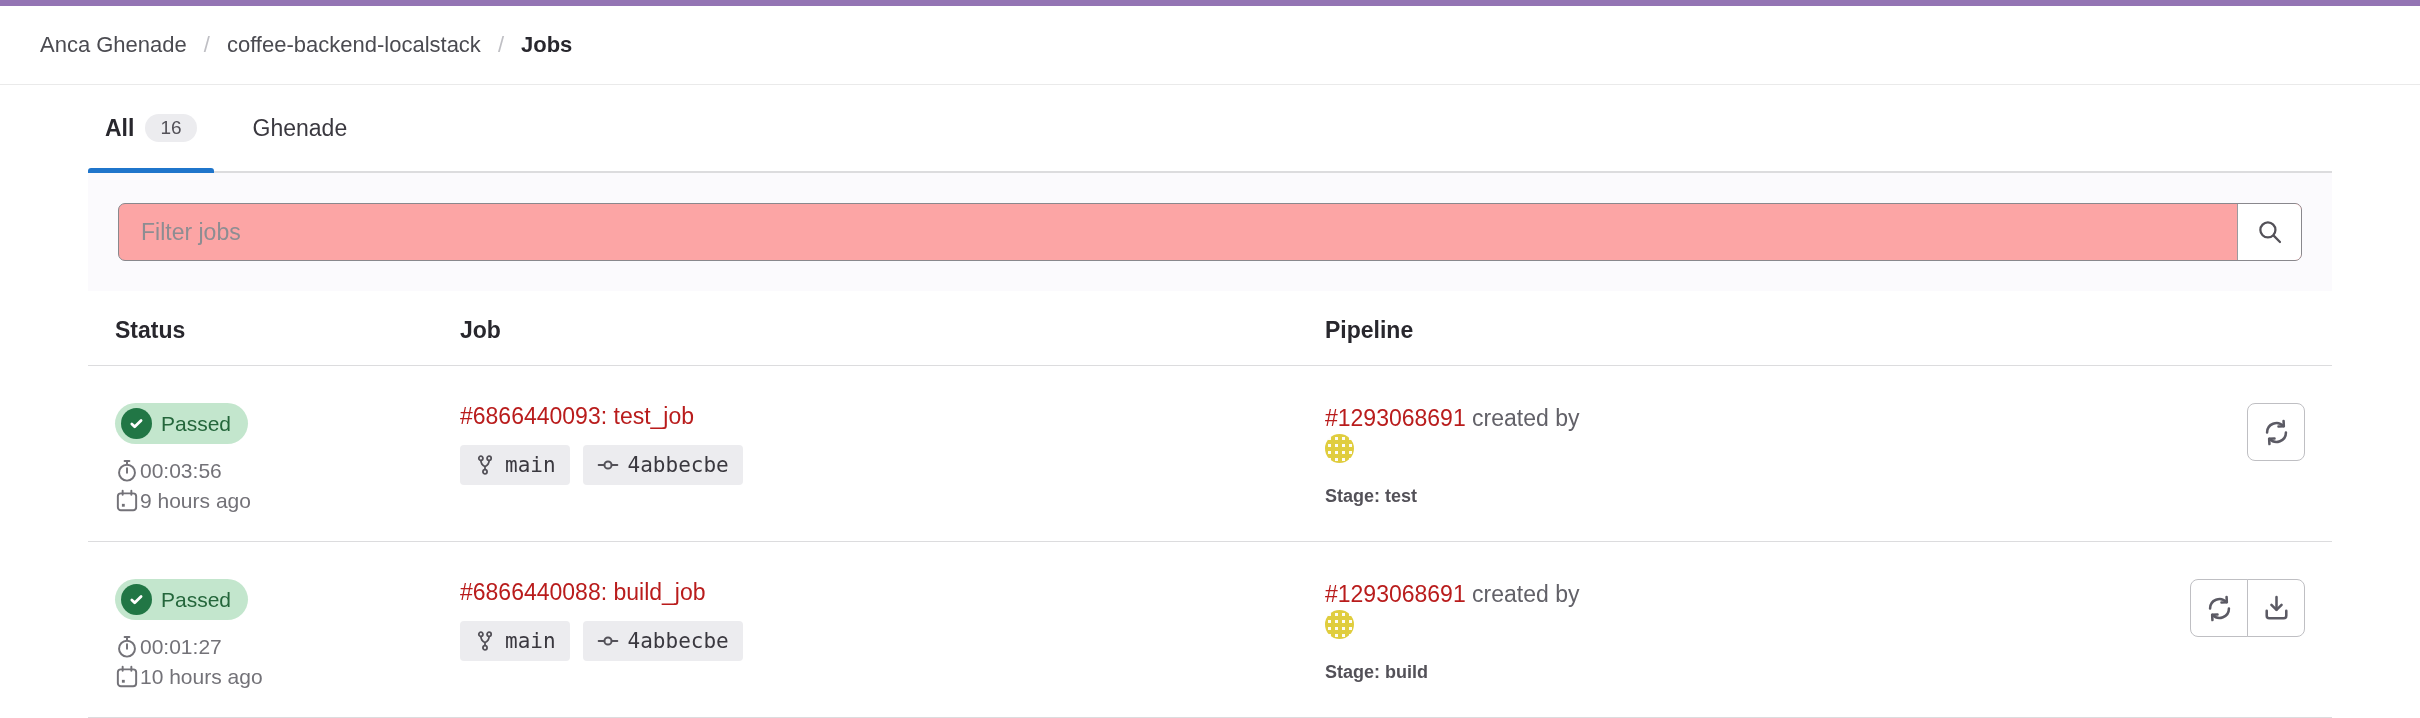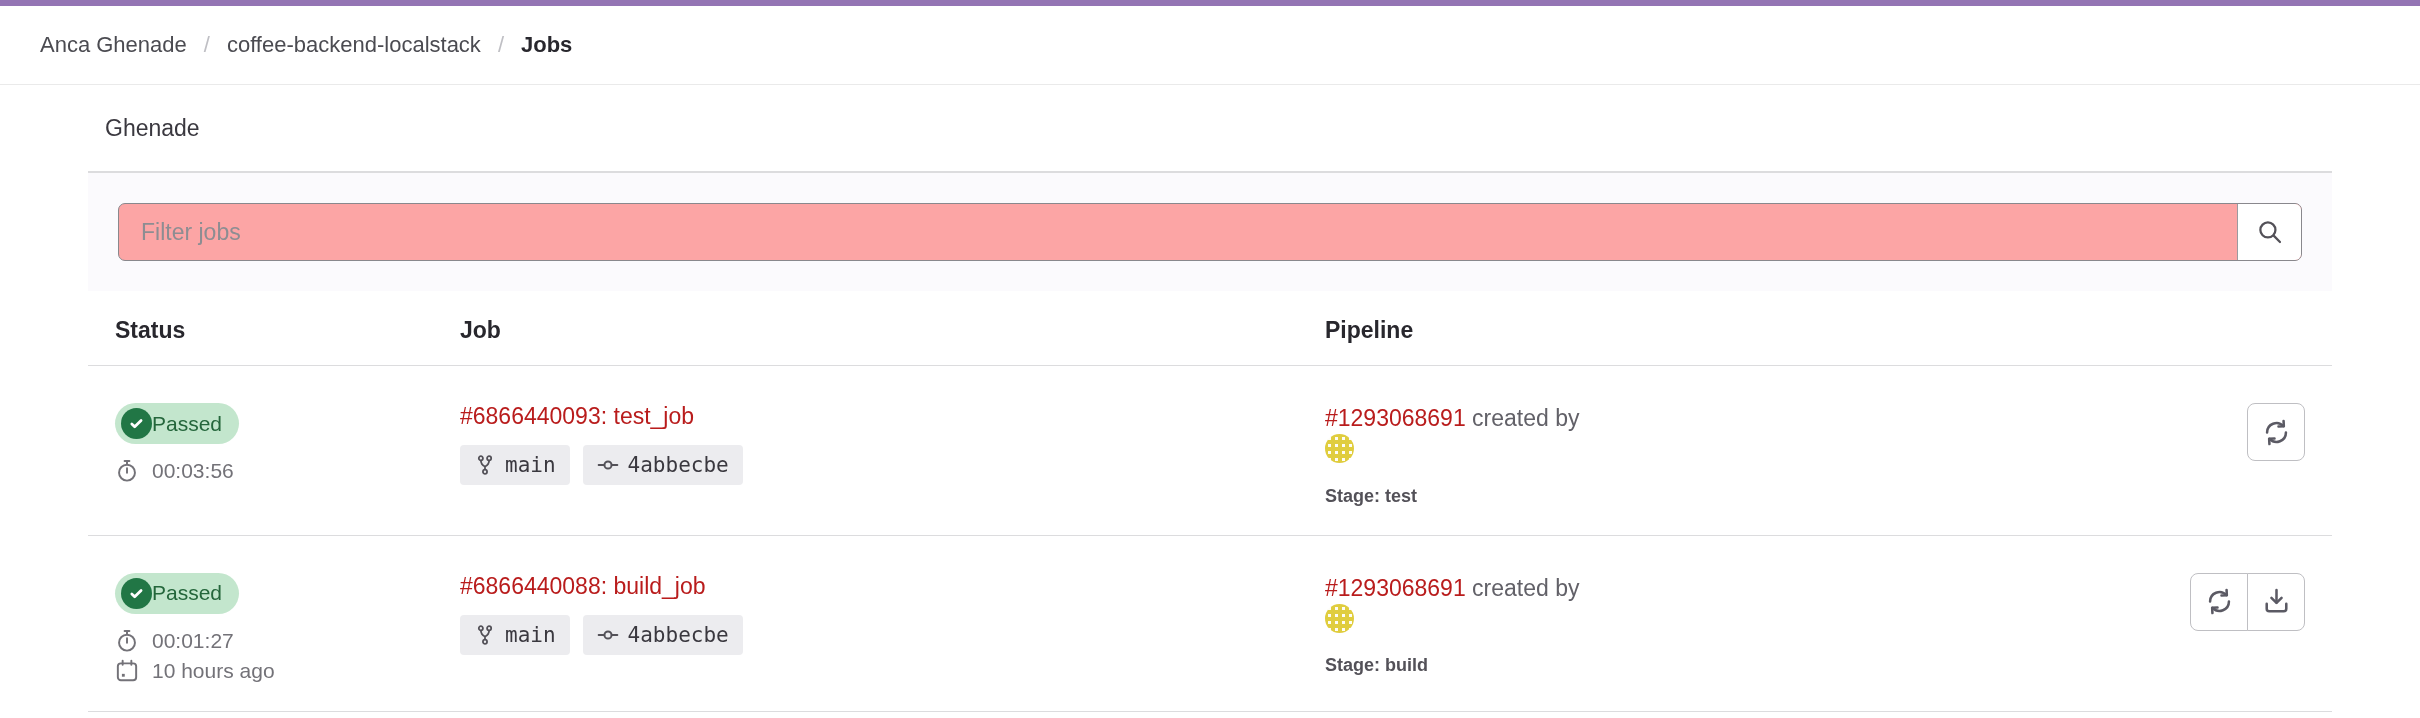--- a/index.html
+++ b/index.html
@@ -34,26 +34,26 @@
   .search-input::placeholder { color:#8d8d92; }
   .search-btn { width:64px; display:flex; align-items:center; justify-content:center;
     background:#fff; border:none; border-left:1px solid #9b9aa0; cursor:pointer; color:#535158; }
 
   .grid { display:grid; grid-template-columns:345px 865px 346px 430px 1fr; }
   .thead { border-bottom:1px solid #dcdcde; }
   .th { padding:26px 27px 21px; font-size:23px; font-weight:700; color:#28272d; }
   .trow { border-bottom:1px solid #dcdcde; }
   .td { padding:37px 27px 28px; }
 
-  .status-badge { display:inline-flex; align-items:center; background:#c3e6cd;
+  .status-badge { display:inline-flex; align-items:center; gap:9px; background:#c3e6cd;
     border-radius:999px; padding:5px 17px 5px 6px; cursor:pointer; }
   .status-badge .dot { width:31px; height:31px; border-radius:50%; background:#217645;
     display:flex; align-items:center; justify-content:center; }
   .status-badge .lbl { font-size:21px; color:#24663b; }
-  .meta { display:flex; align-items:center; gap:13px; color:#737278; font-size:21px; }
+  .meta { display:flex; align-items:center; gap:1px; color:#737278; font-size:21px; }
   .meta.first { margin-top:15px; }
   .meta + .meta { margin-top:6px; }
   .meta svg { flex:none; }
 
   .job-link, .pipe-link { color:#b91c1c; font-size:23px; }
   .pill-row { display:flex; gap:13px; margin-top:15px; }
   .pill { display:inline-flex; align-items:center; gap:9px; background:#ececef;
     border-radius:4px; padding:8px 14px; cursor:pointer;
     font-family:"DejaVu Sans Mono", monospace; font-size:21px; color:#3a383f; }
   .pill svg { color:#535158; }
@@ -82,20 +82,24 @@
   <a href="#" class="crumb">Anca Ghenade</a>
   <span class="crumb-sep">/</span>
   <a href="#" class="crumb">coffee-backend-localstack</a>
   <span class="crumb-sep">/</span>
   <span class="crumb crumb-current">Jobs</span>
 </div>
 
 <div class="content">
 
   <div class="tabs">
+    <div class="tab active">
+      <span>All</span>
+      <span class="tab-count">16</span>
+    </div>
     <div class="tab">
       <span>Ghenade</span>
     </div>
   </div>
 
   <div class="filter-panel">
     <div class="search-group">
       <input class="search-input" type="text" placeholder="Filter jobs" style="">
       <button class="search-btn">
         <span style="display:flex;">
@@ -129,20 +133,30 @@
         <span style="display:flex;">
           <svg width="24" height="24" viewBox="0 0 16 16" fill="none" stroke="currentColor" stroke-width="1.3" stroke-linecap="round">
               <circle cx="8" cy="9.1" r="5.3"></circle>
               <path d="M8 9.1 L8 6.1"></path>
               <path d="M6.4 1.3h3.2"></path>
               <path d="M8 1.3v2"></path>
             </svg>
         </span>
         <span>00:03:56</span>
       </div>
+      <div class="meta">
+        <span style="display:flex;">
+          <svg width="24" height="24" viewBox="0 0 16 16" fill="none" stroke="currentColor" stroke-width="1.3" stroke-linecap="round">
+              <rect x="1.9" y="2.9" width="12.2" height="11.2" rx="2"></rect>
+              <path d="M5.1 1.2v2.6M10.9 1.2v2.6"></path>
+              <rect x="4.6" y="9.9" width="1.9" height="1.9" fill="currentColor" stroke="none"></rect>
+            </svg>
+        </span>
+        <span>9 hours ago</span>
+      </div>
     </div>
     <div class="td">
       <a href="#" class="job-link">#6866440093: test_job</a>
       <div class="pill-row">
         <span class="pill">
           <span style="display:flex;">
             <svg width="22" height="22" viewBox="0 0 16 16" fill="none" stroke="currentColor" stroke-width="1.3">
                 <circle cx="5" cy="3.1" r="1.5"></circle>
                 <circle cx="11" cy="3.1" r="1.5"></circle>
                 <circle cx="8" cy="12.9" r="1.5"></circle>

